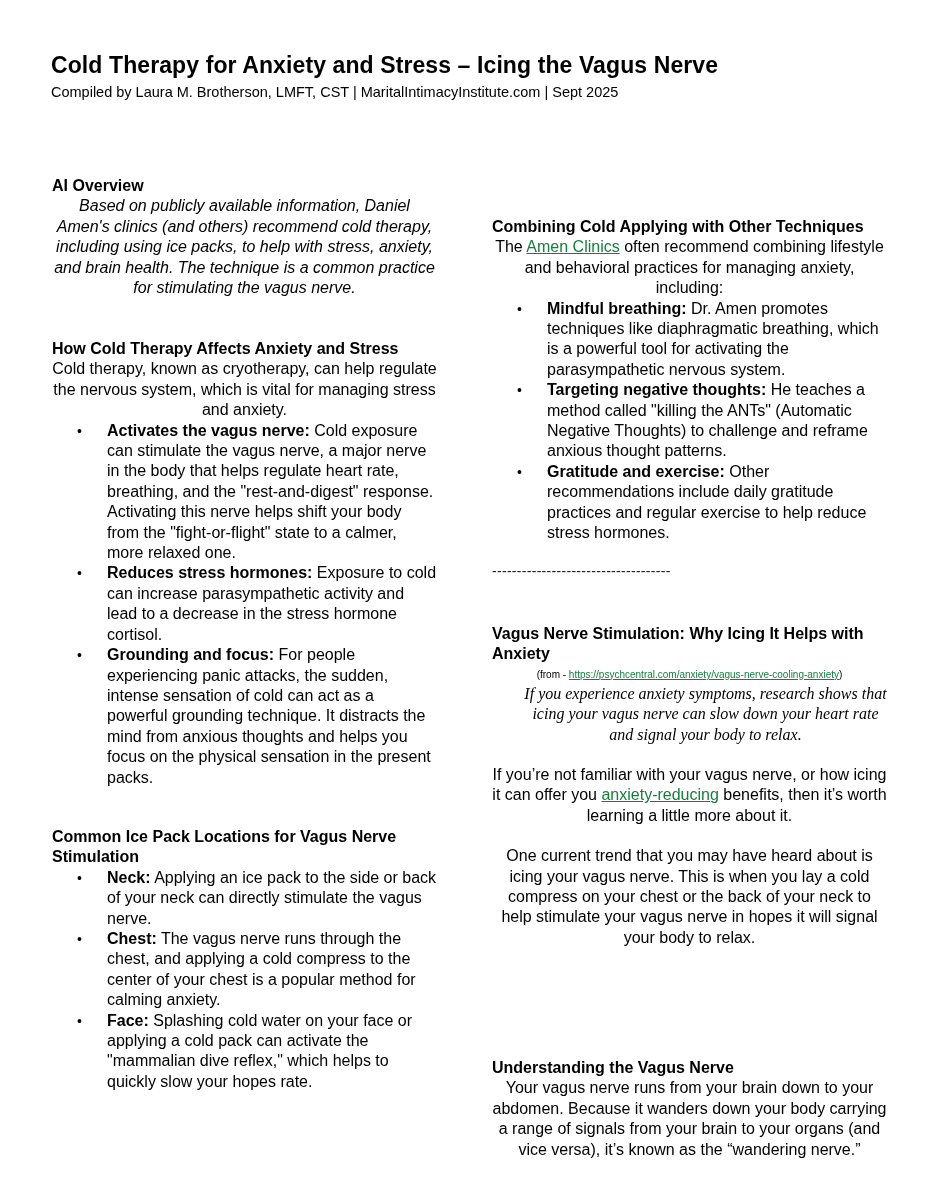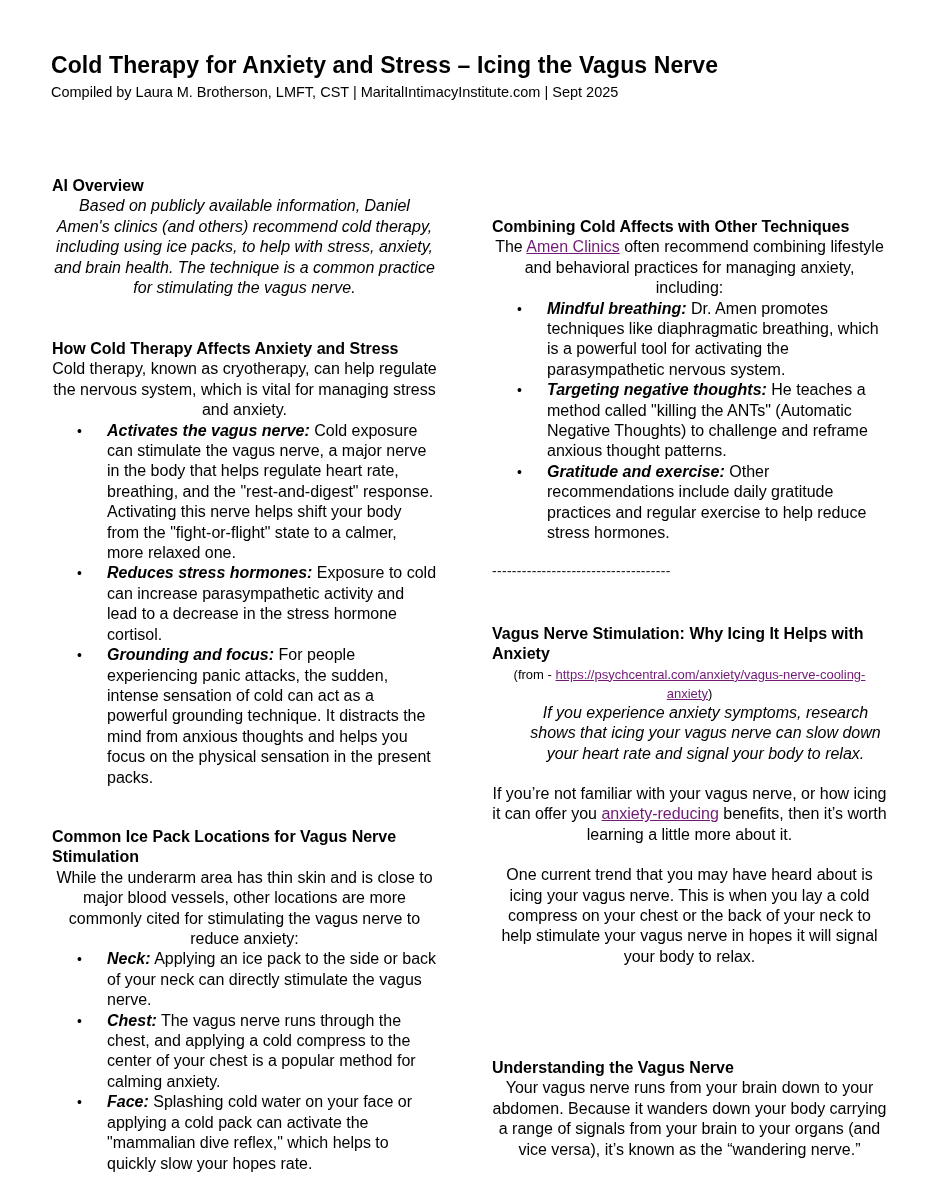--- a/index.html
+++ b/index.html
@@ -13,23 +13,23 @@
   .col { position: absolute; top: 0; }
   .col-left { left: 52px; width: 385px; }
   .col-right { left: 492px; width: 395px; }
   .sec { position: absolute; width: 100%; margin-top: 28px; }
   h2 { font-size: 16px; font-weight: bold; margin: 0; line-height: 20.4px; }
   p { font-size: 16px; line-height: 20.4px; margin: 0; text-align: center; }
   .it { font-style: italic; }
   ul { margin: 0; padding: 0; list-style: none; }
   li { position: relative; padding-left: 55px; font-size: 16px; line-height: 20.4px; }
   li .bullet { position: absolute; left: 25px; top: 0; font-size: 14px; }
-  li b { font-weight: bold; font-style: italic; }
-  a { color: #701a75; text-decoration: underline; }
-  .quote { padding-left: 32px; font-style: italic; }
+  li b { font-weight: bold; }
+  a { color: #15803d; text-decoration: underline; }
+  .quote { padding-left: 32px; font-style: italic; font-family: Liberation Serif, serif; }
   .dash { font-size: 14px; letter-spacing: 0.3px; color: #222; }
 </style>
 </head>
 <body>
 
 <div class="header">
   <h1 class="title">Cold Therapy for Anxiety and Stress – Icing the Vagus Nerve</h1>
   <div class="subtitle">Compiled by Laura M. Brotherson, LMFT, CST | MaritalIntimacyInstitute.com | Sept 2025</div>
 </div>
 
@@ -45,46 +45,45 @@
     <p>Cold therapy, known as cryotherapy, can help regulate the nervous system, which is vital for managing stress and anxiety.</p>
     <ul>
       <li><span class="bullet">•</span><b>Activates the vagus nerve:</b><span> Cold exposure can stimulate the vagus nerve, a major nerve in the body that helps regulate heart rate, breathing, and the "rest-and-digest" response. Activating this nerve helps shift your body from the "fight-or-flight" state to a calmer, more relaxed one.</span></li>
       <li><span class="bullet">•</span><b>Reduces stress hormones:</b><span> Exposure to cold can increase parasympathetic activity and lead to a decrease in the stress hormone cortisol.</span></li>
       <li><span class="bullet">•</span><b>Grounding and focus:</b><span> For people experiencing panic attacks, the sudden, intense sensation of cold can act as a powerful grounding technique. It distracts the mind from anxious thoughts and helps you focus on the physical sensation in the present packs.</span></li>
     </ul>
   </div>
 
   <div class="sec" style="top:799px;">
     <h2>Common Ice Pack Locations for Vagus Nerve Stimulation</h2>
-    <p>While the underarm area has thin skin and is close to major blood vessels, other locations are more commonly cited for stimulating the vagus nerve to reduce anxiety:</p>
     <ul>
       <li><span class="bullet">•</span><b>Neck:</b><span> Applying an ice pack to the side or back of your neck can directly stimulate the vagus nerve.</span></li>
       <li><span class="bullet">•</span><b>Chest:</b><span> The vagus nerve runs through the chest, and applying a cold compress to the center of your chest is a popular method for calming anxiety.</span></li>
       <li><span class="bullet">•</span><b>Face:</b><span> Splashing cold water on your face or applying a cold pack can activate the "mammalian dive reflex," which helps to quickly slow your hopes rate.</span></li>
     </ul>
   </div>
 </div>
 
 <div class="col col-right">
 
   <div class="sec" style="top:189px;">
-    <h2>Combining Cold Affects with Other Techniques</h2>
+    <h2>Combining Cold Applying with Other Techniques</h2>
     <p><span>The </span><a>Amen Clinics</a><span> often recommend combining lifestyle and behavioral practices for managing anxiety, including:</span></p>
     <ul>
       <li><span class="bullet">•</span><b>Mindful breathing:</b><span> Dr. Amen promotes techniques like diaphragmatic breathing, which is a powerful tool for activating the parasympathetic nervous system.</span></li>
       <li><span class="bullet">•</span><b>Targeting negative thoughts:</b><span> He teaches a method called "killing the ANTs" (Automatic Negative Thoughts) to challenge and reframe anxious thought patterns.</span></li>
       <li><span class="bullet">•</span><b>Gratitude and exercise:</b><span> Other recommendations include daily gratitude practices and regular exercise to help reduce stress hormones.</span></li>
     </ul>
   </div>
 
   <div class="sec dash" style="top:535px;">------------------------------------</div>
 
   <div class="sec" style="top:596px;">
     <h2>Vagus Nerve Stimulation: Why Icing It Helps with Anxiety</h2>
-    <p style="font-size:13px; line-height:19px;"><span>(from - </span><a>https://psychcentral.com/anxiety/vagus-nerve-cooling-anxiety</a><span>)</span></p>
+    <p style="font-size:10px; line-height:19px;"><span>(from - </span><a>https://psychcentral.com/anxiety/vagus-nerve-cooling-anxiety</a><span>)</span></p>
     <p class="quote">If you experience anxiety symptoms, research shows that icing your vagus nerve can slow down your heart rate and signal your body to relax.</p>
     <p style="margin-top:20px;"><span>If you’re not familiar with your vagus nerve, or how icing it can offer you </span><a>anxiety-reducing</a><span> benefits, then it’s worth learning a little more about it.</span></p>
     <p style="margin-top:20px;">One current trend that you may have heard about is icing your vagus nerve. This is when you lay a cold compress on your chest or the back of your neck to help stimulate your vagus nerve in hopes it will signal your body to relax.</p>
   </div>
 
   <div class="sec" style="top:1030px;">
     <h2>Understanding the Vagus Nerve</h2>
     <p>Your vagus nerve runs from your brain down to your abdomen. Because it wanders down your body carrying a range of signals from your brain to your organs (and vice versa), it’s known as the “wandering nerve.”</p>
   </div>
 </div>

